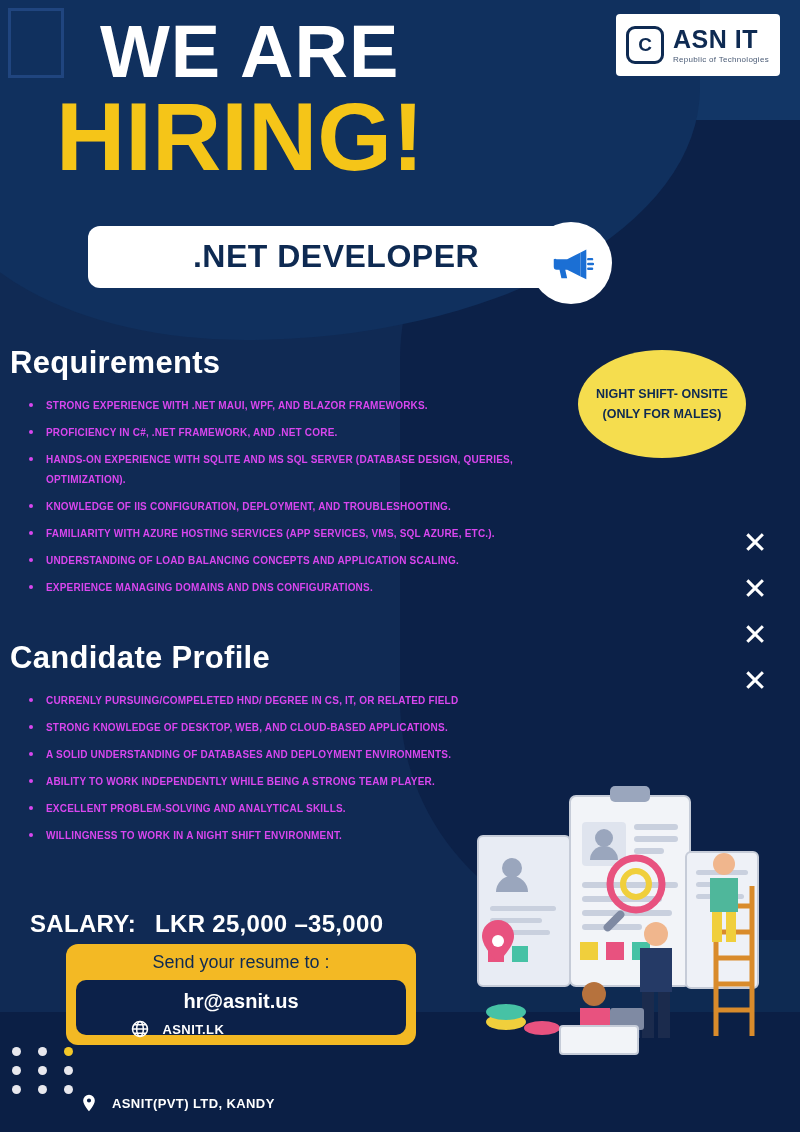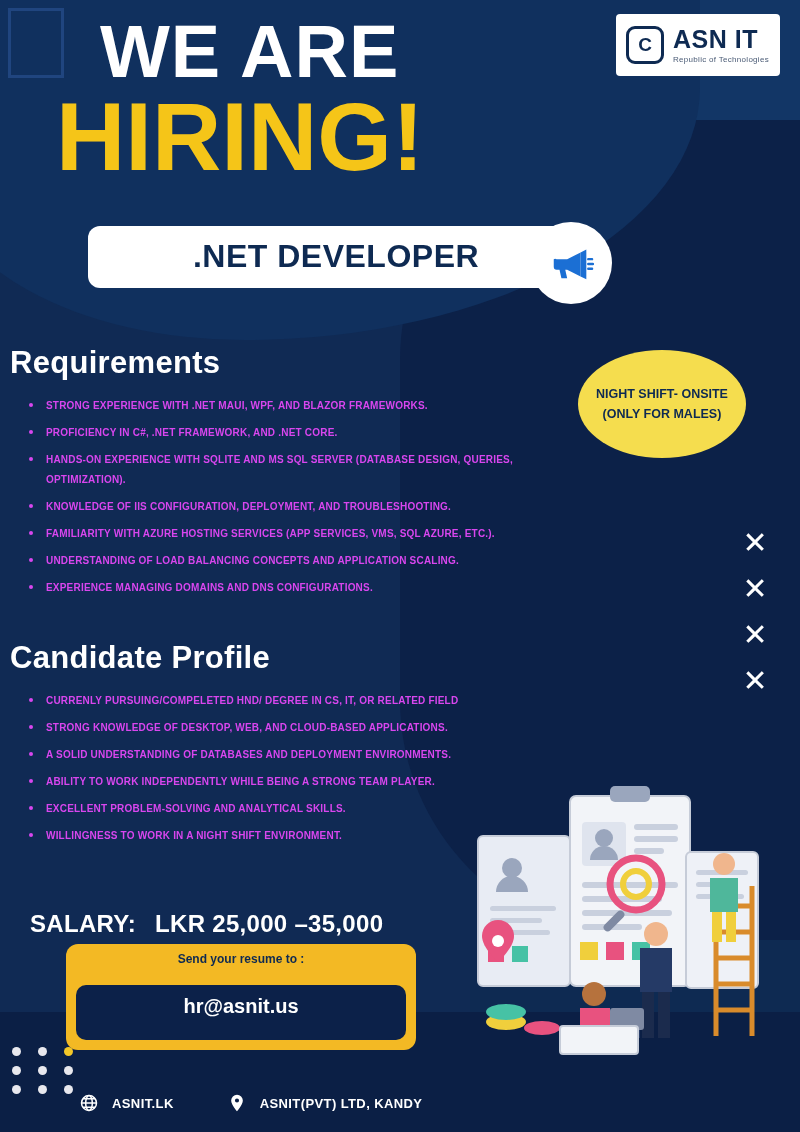--- a/index.html
+++ b/index.html
@@ -138,37 +138,37 @@
   }
   #salary-line .amount { margin-left: 12px; }
 
   
   .resume-box {
     position: absolute; left: 66px; top: 944px;
     width: 350px; background: #f3b924; border-radius: 12px;
     padding: 8px 10px 10px; text-align: center;
   }
   .resume-box .send-label {
-    color: #0e2a52; font-weight: 700; font-size: 12px; margin-bottom: 19px;
+    color: #0e2a52; font-weight: 400; font-size: 18px; margin-bottom: 7px;
   }
   .resume-inner {
     background: #0c2149; border-radius: 10px; padding: 10px 8px 12px;
   }
   .resume-inner .email {
     color: #ffffff; font-weight: 700; font-size: 20px; margin-bottom: 10px;
   }
   .resume-inner .deadline {
     color: #ffffff; font-weight: 700; font-size: 15px;
   }
   .resume-inner .deadline sup { font-size: 9px; }
 
   
   .footer {
     position: absolute; left: 78px; bottom: 18px;
-    display: flex; align-items: center; gap: 52px;
+    display: flex; align-items: center; gap: 52px; flex-direction: column;
   }
   .footer-item { display: flex; align-items: center; gap: 12px; }
   .footer-item .glyph {
     width: 22px; height: 22px; color: #f3f3f6; display: flex;
     align-items: center; justify-content: center;
   }
   .footer-item .glyph svg { width: 20px; height: 20px; }
   .footer-item .ftext {
     color: #ffffff; font-size: 13px; font-weight: 700; letter-spacing: .4px;
   }

